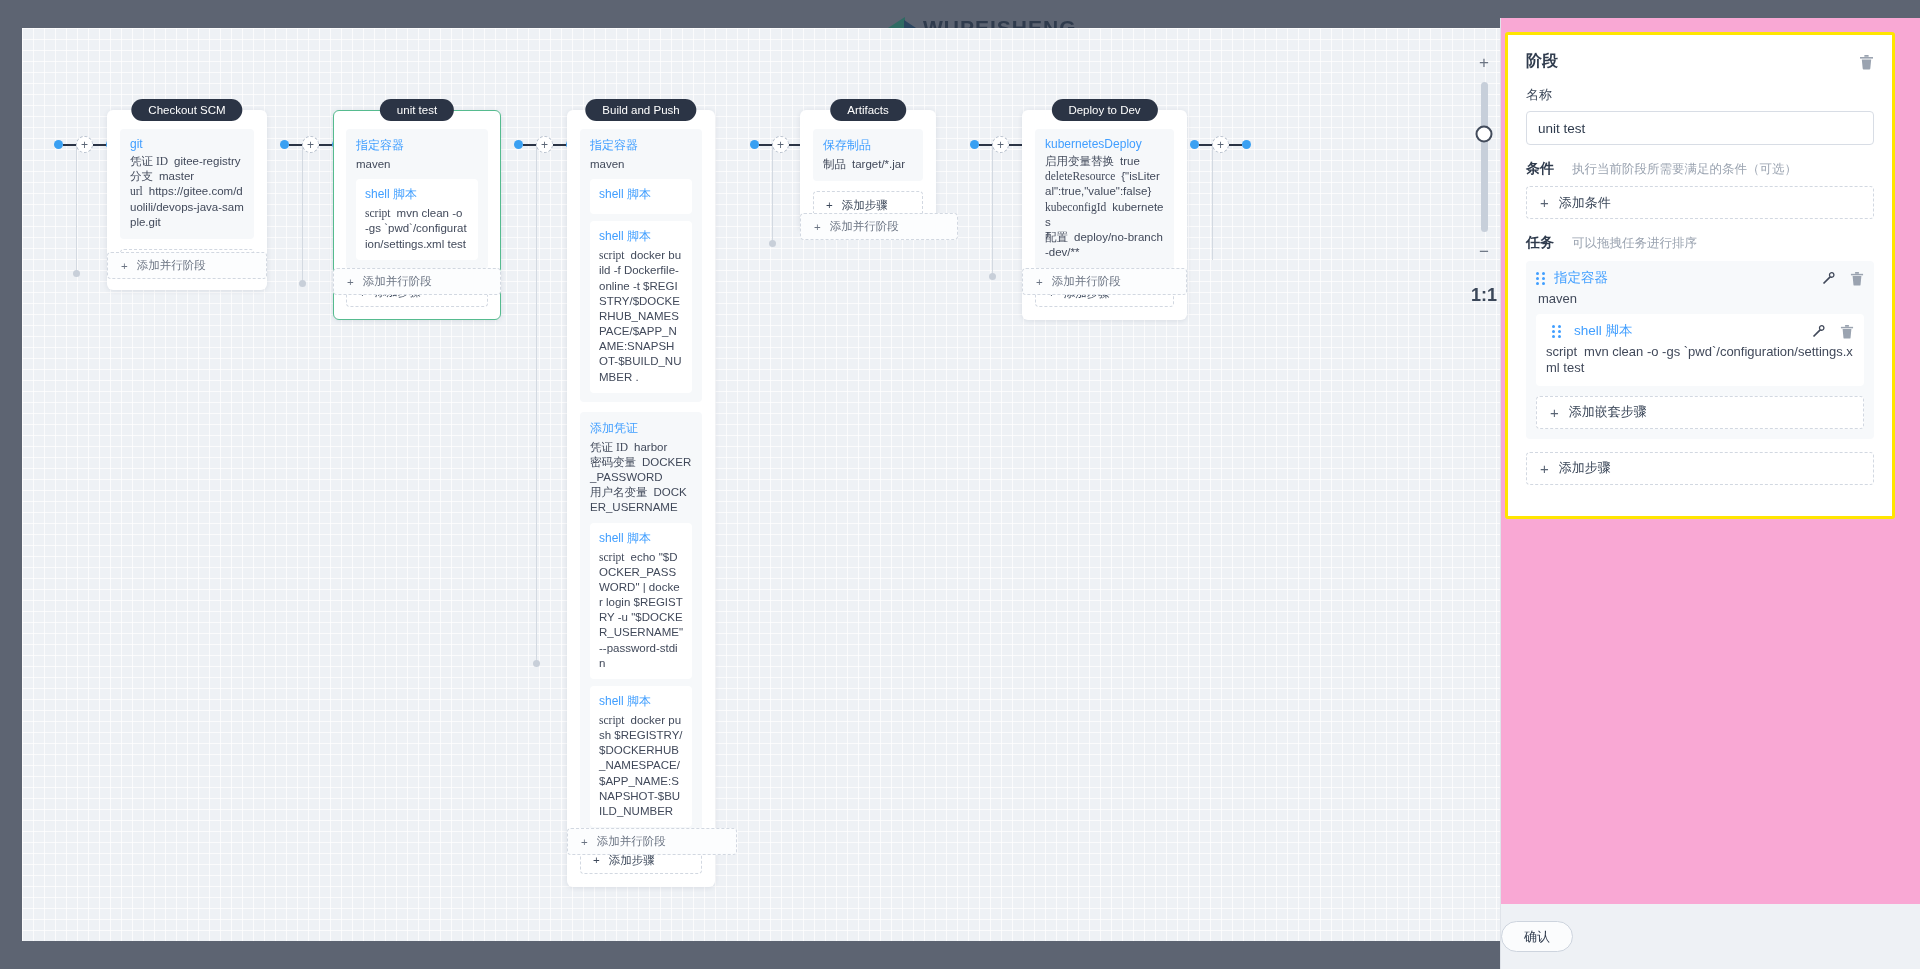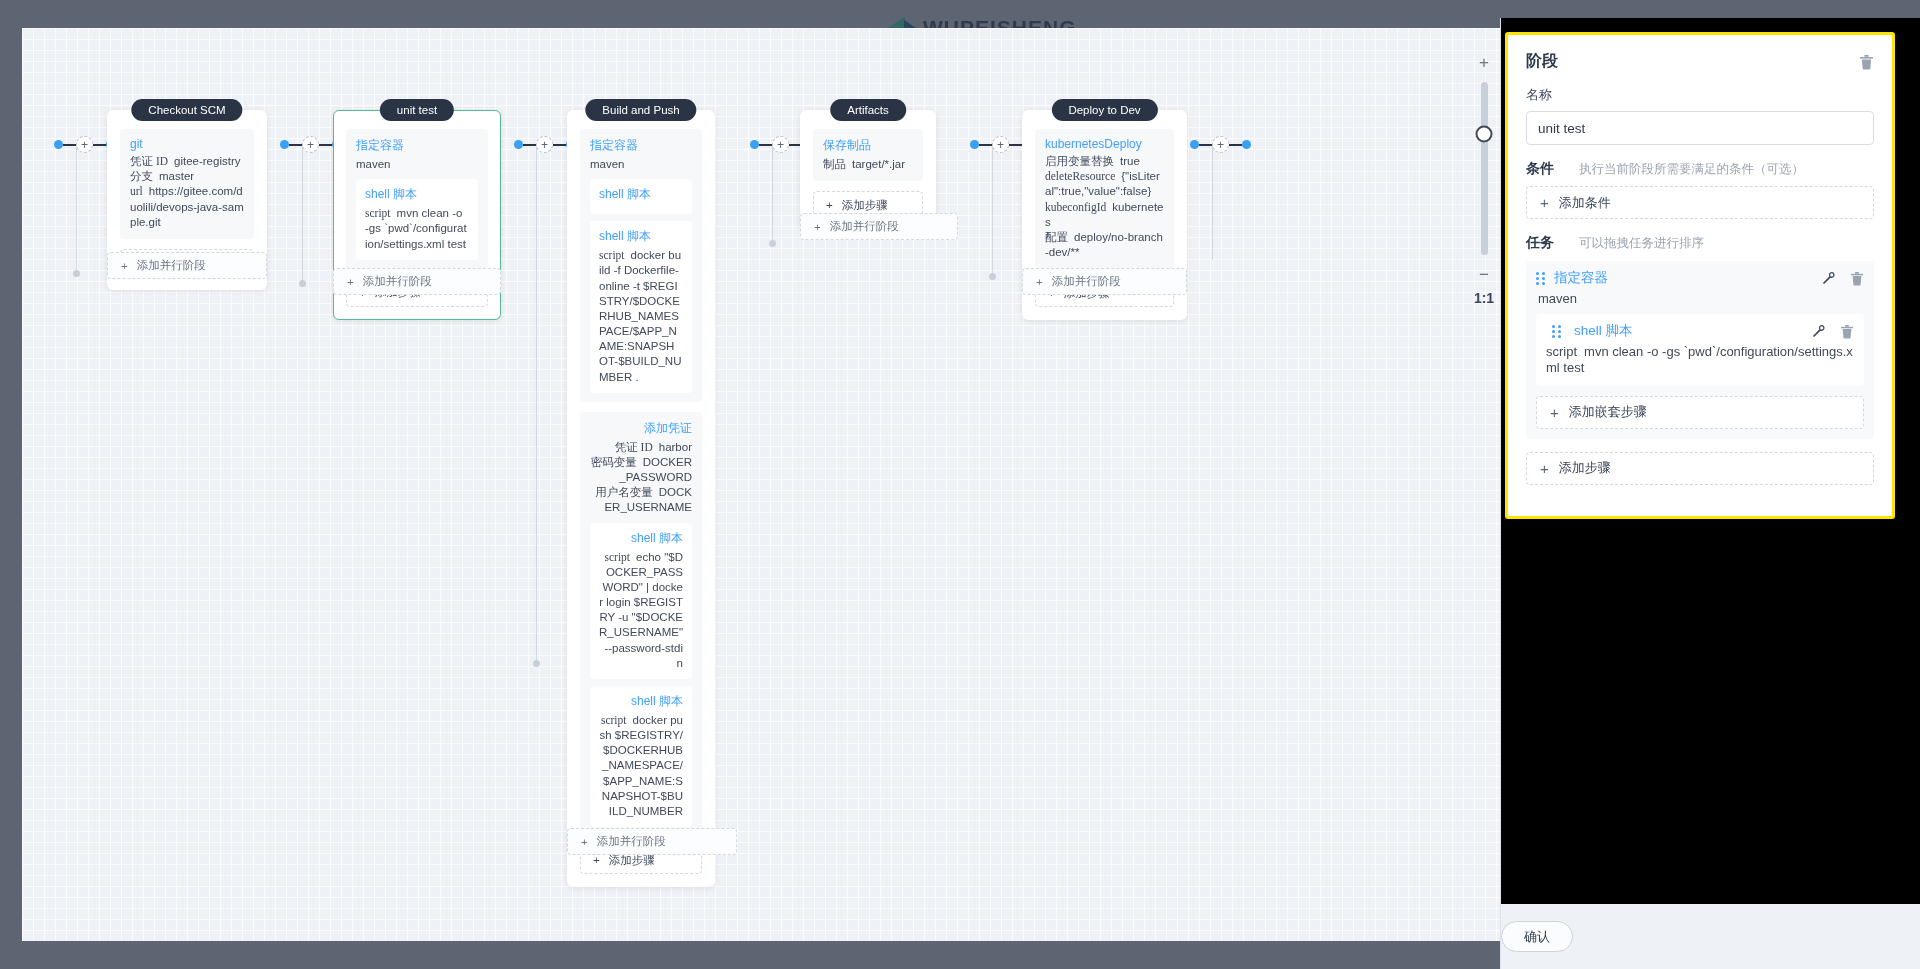--- a/index.html
+++ b/index.html
@@ -51,41 +51,41 @@
       linear-gradient(to right, rgba(255,255,255,.75) 1px, transparent 1px),
       linear-gradient(to bottom, rgba(255,255,255,.75) 1px, transparent 1px);
     background-size: 11px 11px;
     overflow: hidden;
   }
 
   
   .side-panel {
     position: absolute; right: 0; top: 18px;
     width: 420px; height: 951px;
-    background: #000000;
+    background: #f9a8d4;
     border-left: 1px solid #dfe3e9;
   }
   .panel-card {
     position: absolute; left: 4px; top: 14px;
     width: 390px; height: 487px;
     background: #fff;
     border: 3px solid #ffe500;
     border-radius: 3px;
     padding: 16px 18px;
   }
   .panel-title-row { display: flex; align-items: center; justify-content: space-between; }
   .panel-title { font-size: 16px; font-weight: bold; color: #2f3b4d; }
   .trash-btn { cursor: pointer; }
   .field-label { font-size: 13px; color: #3b4759; margin: 14px 0 7px; }
   .text-input {
     width: 100%; height: 34px; border: 1px solid #d8dde5; border-radius: 4px;
     padding: 0 11px; font-size: 13.5px; color: #2f3b4d;
     font-family: "Liberation Sans", sans-serif; outline: none; background: #fff;
   }
-  .sec-head { display: flex; align-items: baseline; gap: 25px; margin: 15px 0 8px; }
+  .sec-head { display: flex; align-items: baseline; gap: 18px; margin: 15px 0 8px; }
   .sec-head .strong { font-size: 14px; font-weight: bold; color: #2f3b4d; }
   .sec-head .hint { font-size: 12.5px; color: #9aa3b0; }
   .dashed-add {
     width: 100%; border: 1px dashed #d2d8e1; border-radius: 4px;
     background: #fff; height: 33px; display: flex; align-items: center;
     padding: 0 13px; gap: 10px; font-size: 13px; color: #3b4759; cursor: pointer;
   }
   .dashed-add .plus { color: #5a6575; font-size: 15px; line-height: 1; }
 
   .task-card {
@@ -128,21 +128,21 @@
   .zoom-sign { font-size: 17px; color: #6b7483; cursor: pointer; line-height: 1; }
   .zoom-track {
     width: 7px; flex: 1; background: #c7cfda; border-radius: 4px; margin: 11px 0;
     position: relative;
   }
   .zoom-thumb {
     position: absolute; left: 50%; top: 52px; transform: translate(-50%, -50%);
     width: 17px; height: 17px; border-radius: 50%;
     background: #fff; border: 2px solid #434c5c;
   }
-  .zoom-ratio { font-size: 14px; font-weight: bold; color: #3b4759; margin-top: 7px; }
+  .zoom-ratio { font-size: 18px; font-weight: bold; color: #3b4759; margin-top: 25px; }
 
   
   .node { position: absolute; }
   .node-badge {
     position: absolute; top: 0; left: 50%; transform: translateX(-50%);
     background: #2b3445; color: #fff; font-size: 11.5px;
     padding: 5px 17px; border-radius: 13px; white-space: nowrap; z-index: 3;
     cursor: pointer;
   }
   .node-box {
@@ -288,21 +288,21 @@
             <div class="step-title">shell 脚本</div>
           </div>
           <div class="inner-block">
             <div class="step-title">shell 脚本</div>
             <div class="step-kv">
               <span class="k">script</span><span>docker build -f Dockerfile-online -t $REGISTRY/$DOCKERHUB_NAMESPACE/$APP_NAME:SNAPSHOT-$BUILD_NUMBER .</span>
             </div>
           </div>
         </div>
 
-        <div class="step-block" style="margin-top:10px;text-align:right;">
+        <div class="step-block" style="margin-top:10px;">
           <div class="step-title">添加凭证</div>
           <div class="step-kv">
             <span class="k">凭证 ID</span><span>harbor</span>
           </div>
           <div class="step-kv">
             <span class="k">密码变量</span><span>DOCKER_PASSWORD</span>
           </div>
           <div class="step-kv">
             <span class="k">用户名变量</span><span>DOCKER_USERNAME</span>
           </div>

